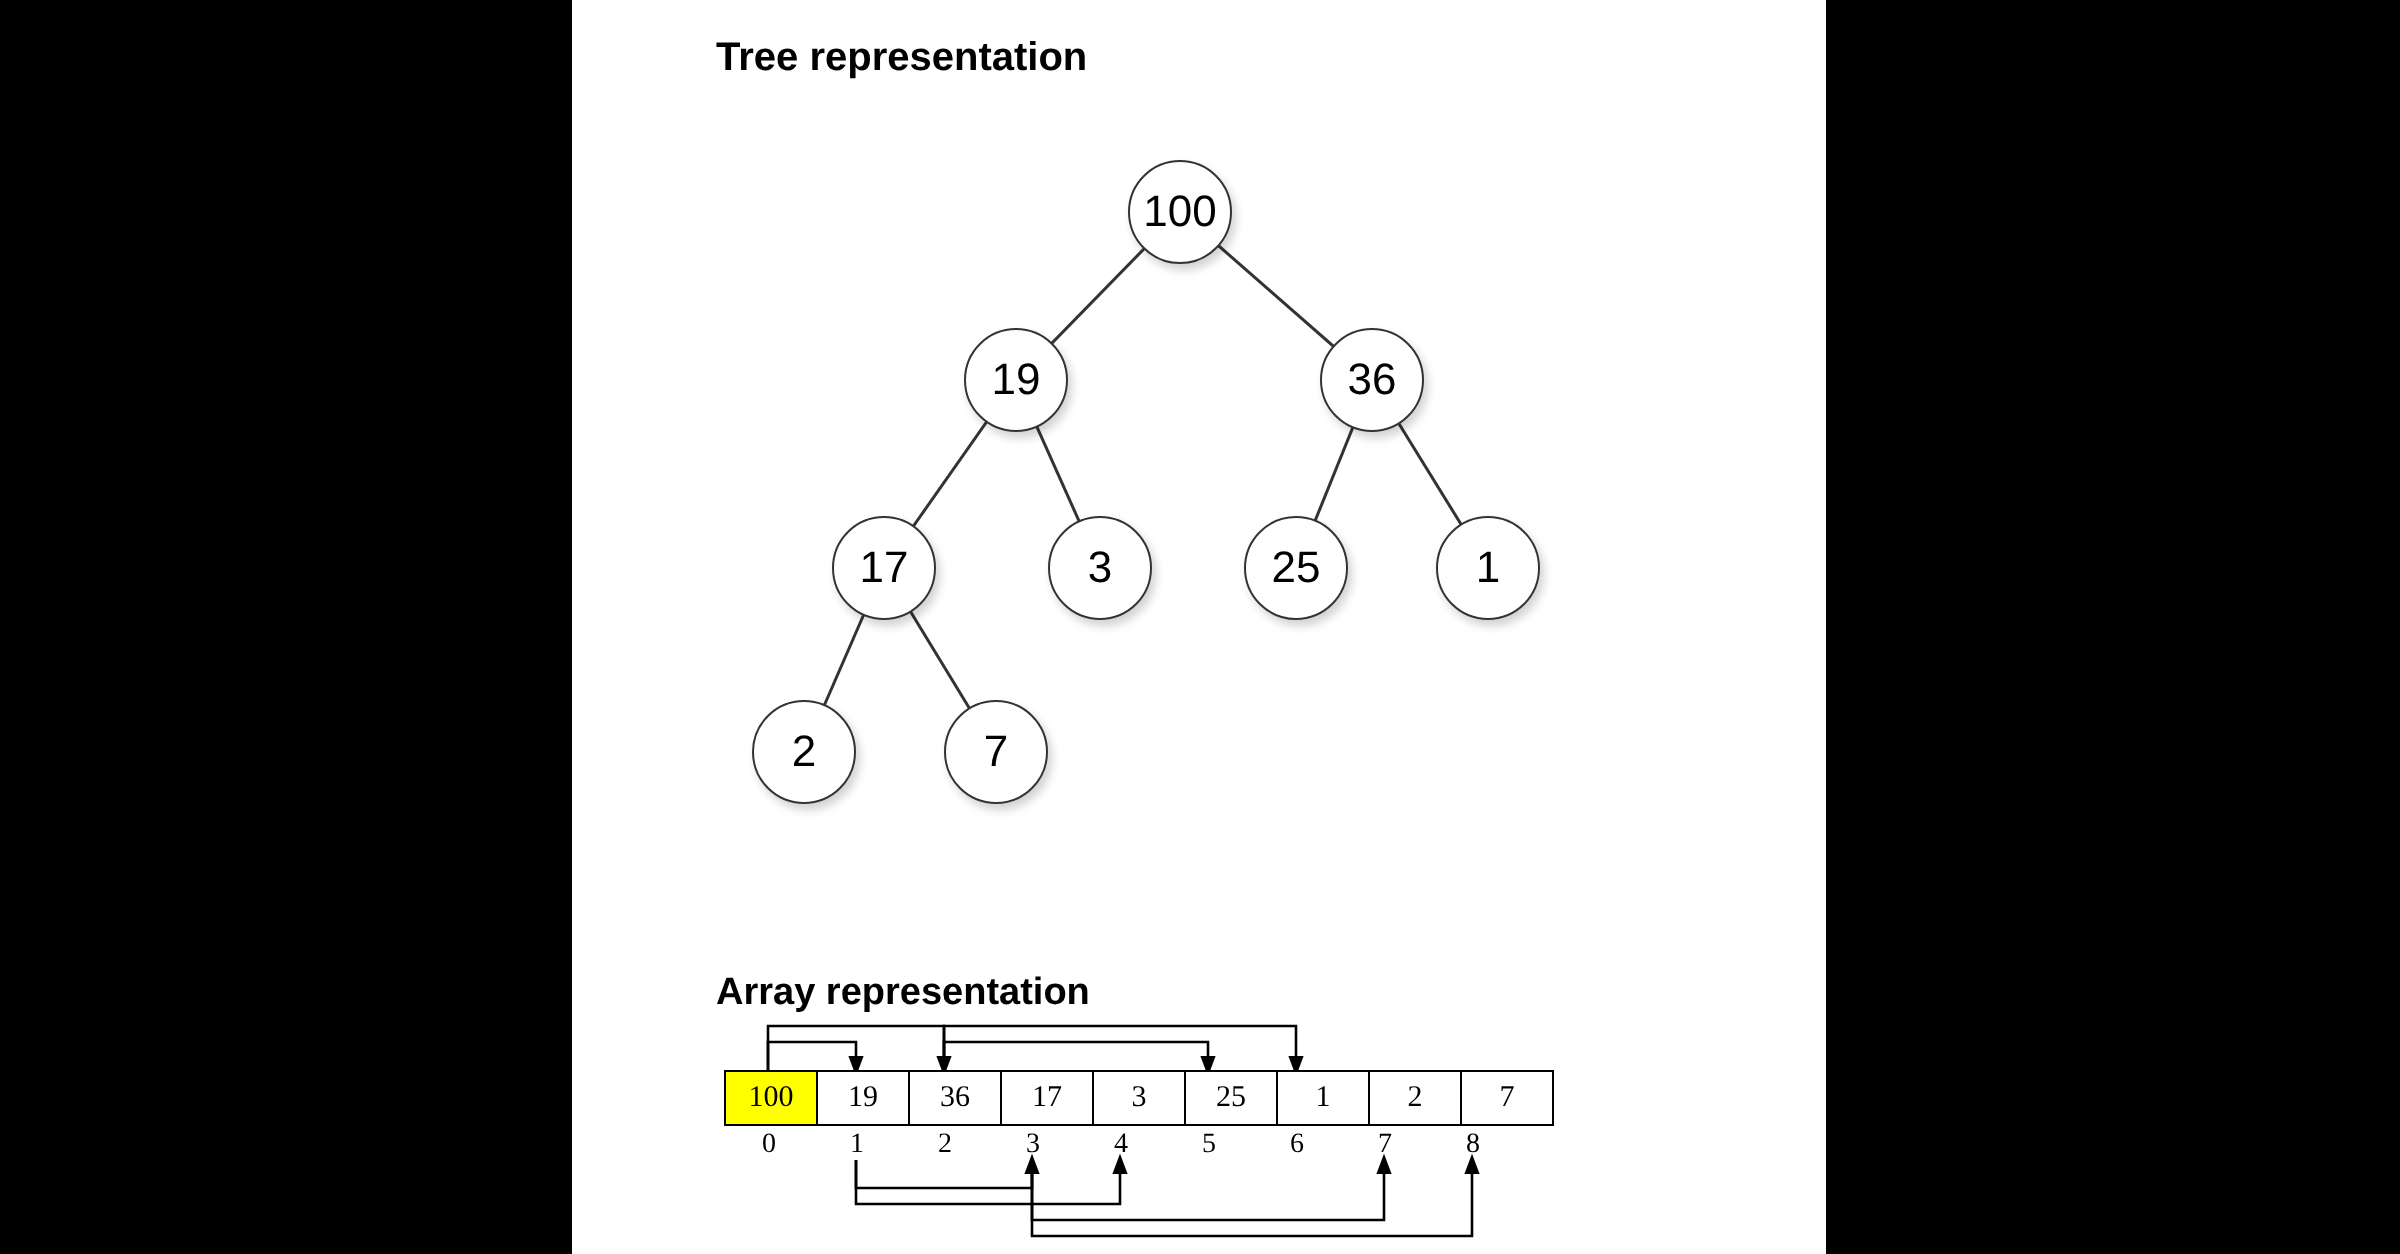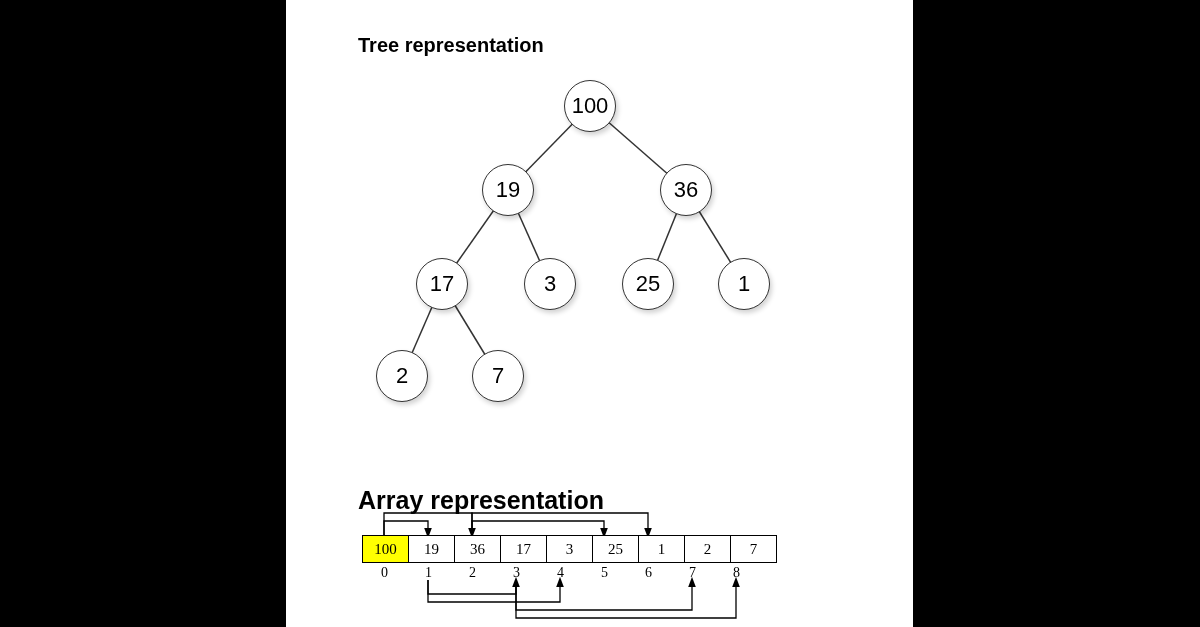--- a/index.html
+++ b/index.html
@@ -17,22 +17,22 @@
     width: 627px;
     height: 627px;
     background: #fff;
   }
   .title {
     position: absolute;
     font-weight: 700;
     font-size: 20px;
     color: #000;
   }
-  .tree-title { left: 72px; top: 18px; margin-top: 16px; }
-  .array-title { left: 72px; top: 486px; font-size: 25px; }
+  .tree-title { left: 72px; top: 18px; }
+  .array-title { left: 72px; top: 486px; font-size: 19px; }
 
   
   .tree {
     position: absolute;
     left: 72px;
     top: 70px;
     width: 460px;
     height: 360px;
   }
   .node {

